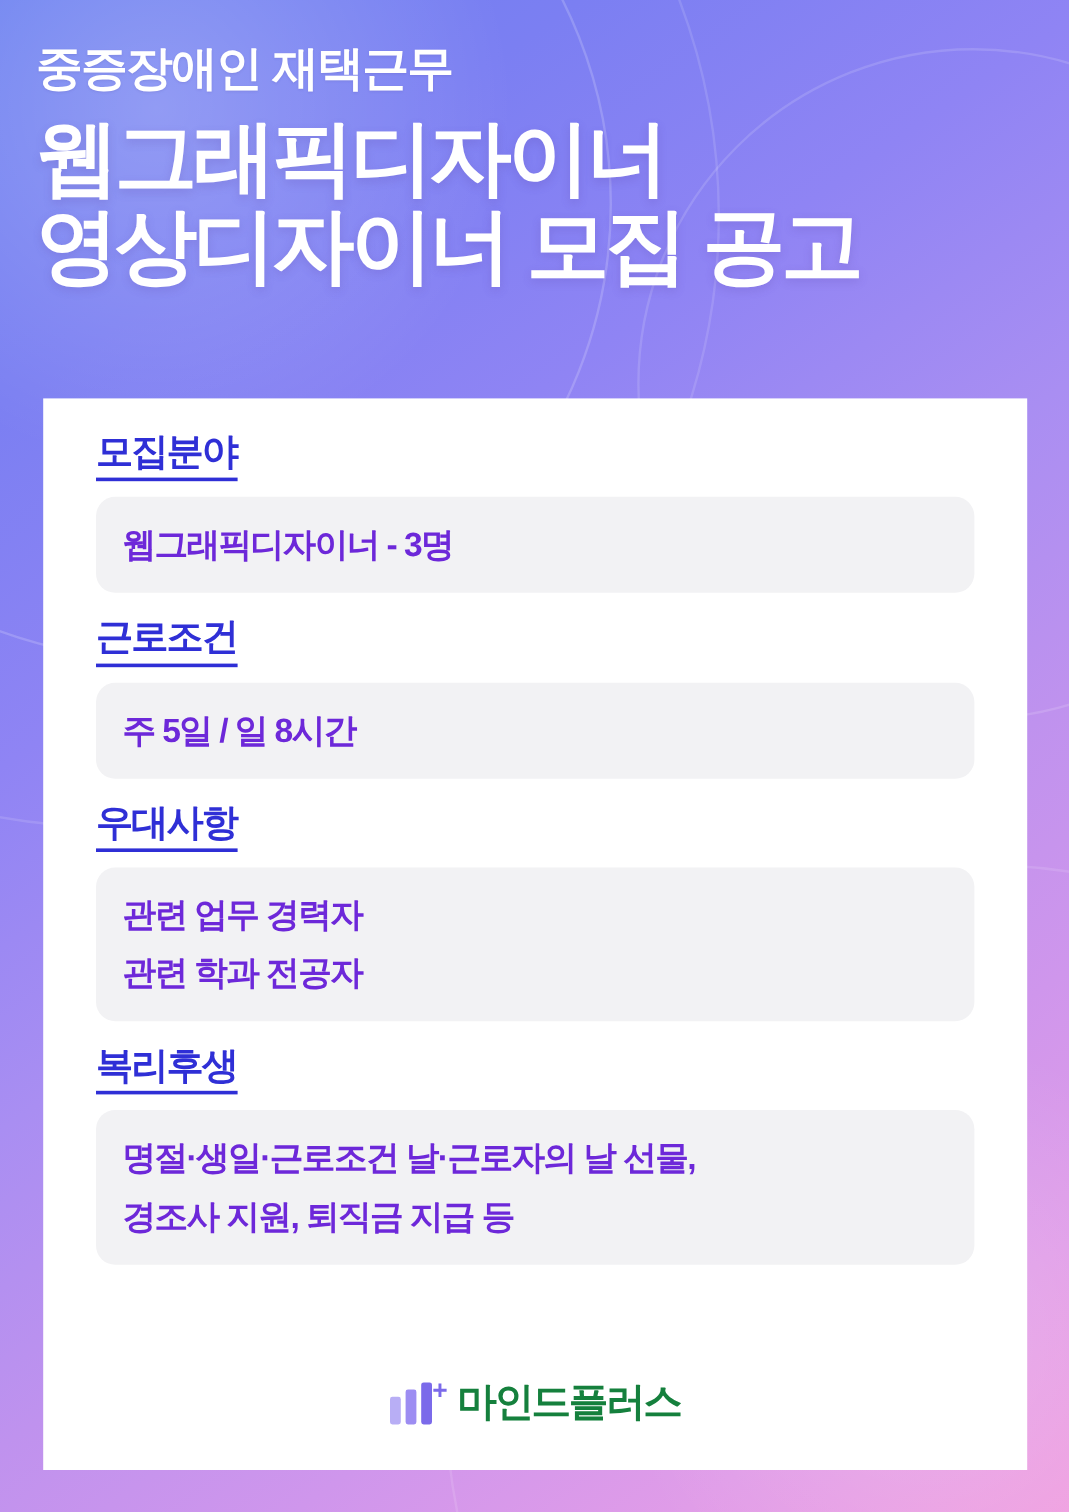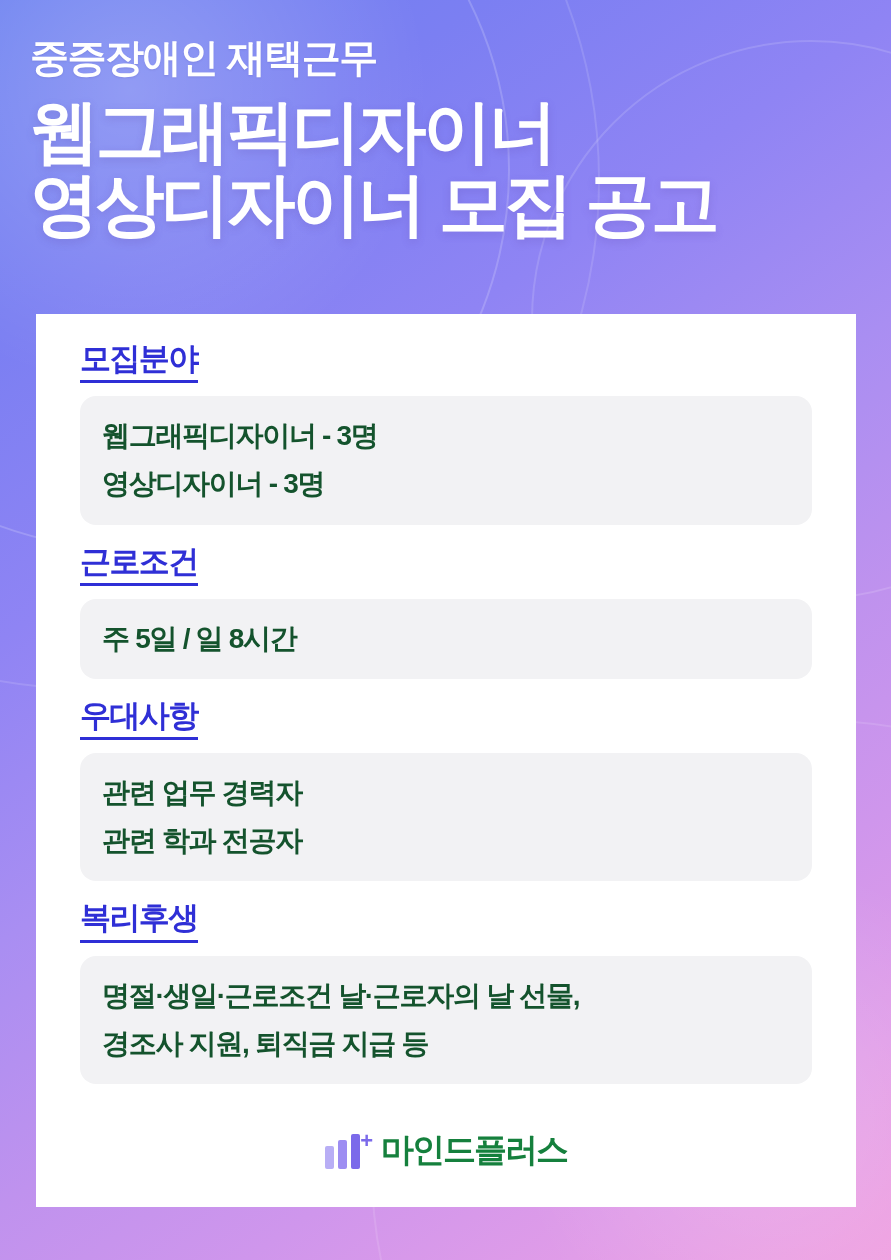--- a/index.html
+++ b/index.html
@@ -72,21 +72,21 @@
     letter-spacing: -3.5px;
     line-height: 1.06;
     text-shadow: 0 3px 8px rgba(90,70,170,0.22);
   }
   .title-line.first { margin-top: 12px; }
 
   
   .card {
     position: absolute;
     left: 36px;
-    top: 314px;
+    top: 332px;
     width: 820px;
     height: 893px;
     background: #ffffff;
     padding: 26px 44px 0 44px;
     z-index: 3;
   }
 
   .section { margin-bottom: 8px; }
 
   .section-title {
@@ -101,21 +101,21 @@
     margin-bottom: 13px;
   }
 
   .panel {
     background: #f2f2f4;
     border-radius: 16px;
     padding: 16px 22px;
     margin-bottom: 18px;
   }
   .panel p {
-    color: #14532d;
+    color: #6d28d9;
     font-size: 28px;
     font-weight: 700;
     letter-spacing: -1.3px;
     line-height: 1.72;
     white-space: nowrap;
   }
 
   
   .footer {
     position: absolute;
@@ -176,21 +176,20 @@
     <div class="title-line first">웹그래픽디자이너</div>
     <div class="title-line">영상디자이너 모집 공고</div>
   </div>
 
   <div class="card">
 
     <div class="section">
       <div class="section-title">모집분야</div>
       <div class="panel">
         <p>웹그래픽디자이너 - 3명</p>
-        <p>영상디자이너 - 3명</p>
       </div>
     </div>
 
     <div class="section">
       <div class="section-title">근로조건</div>
       <div class="panel">
         <p>주 5일 / 일 8시간</p>
       </div>
     </div>
 

